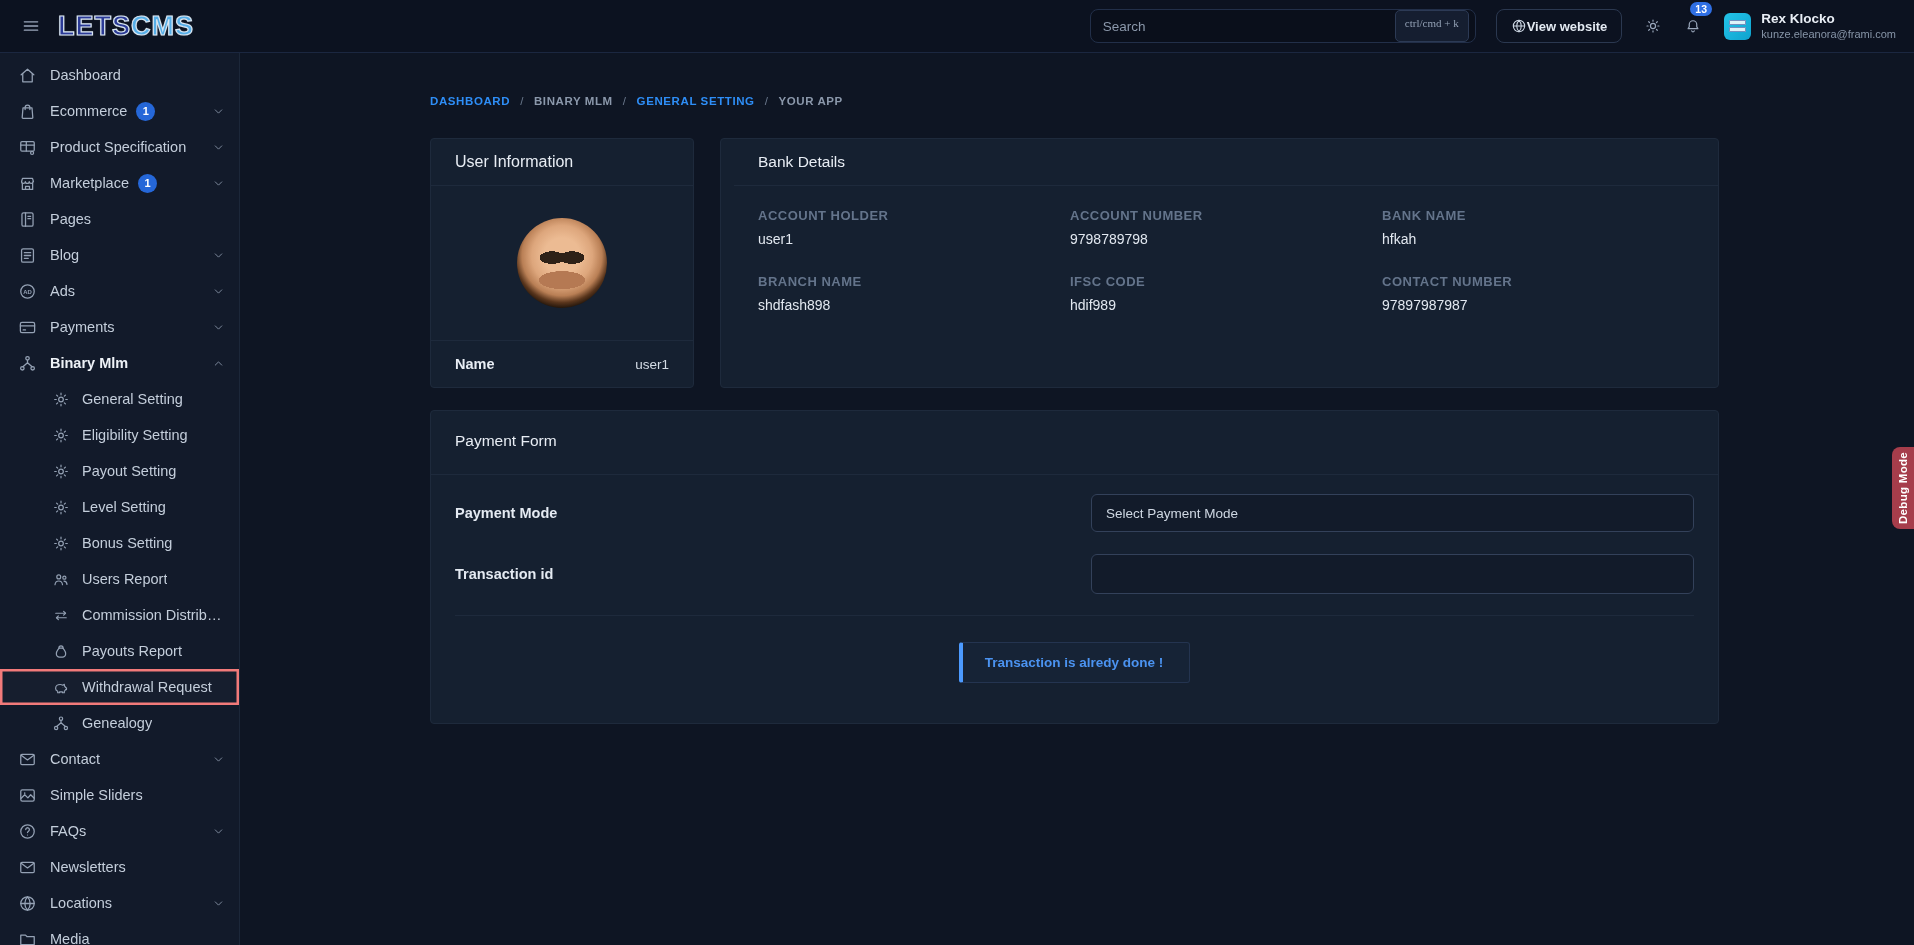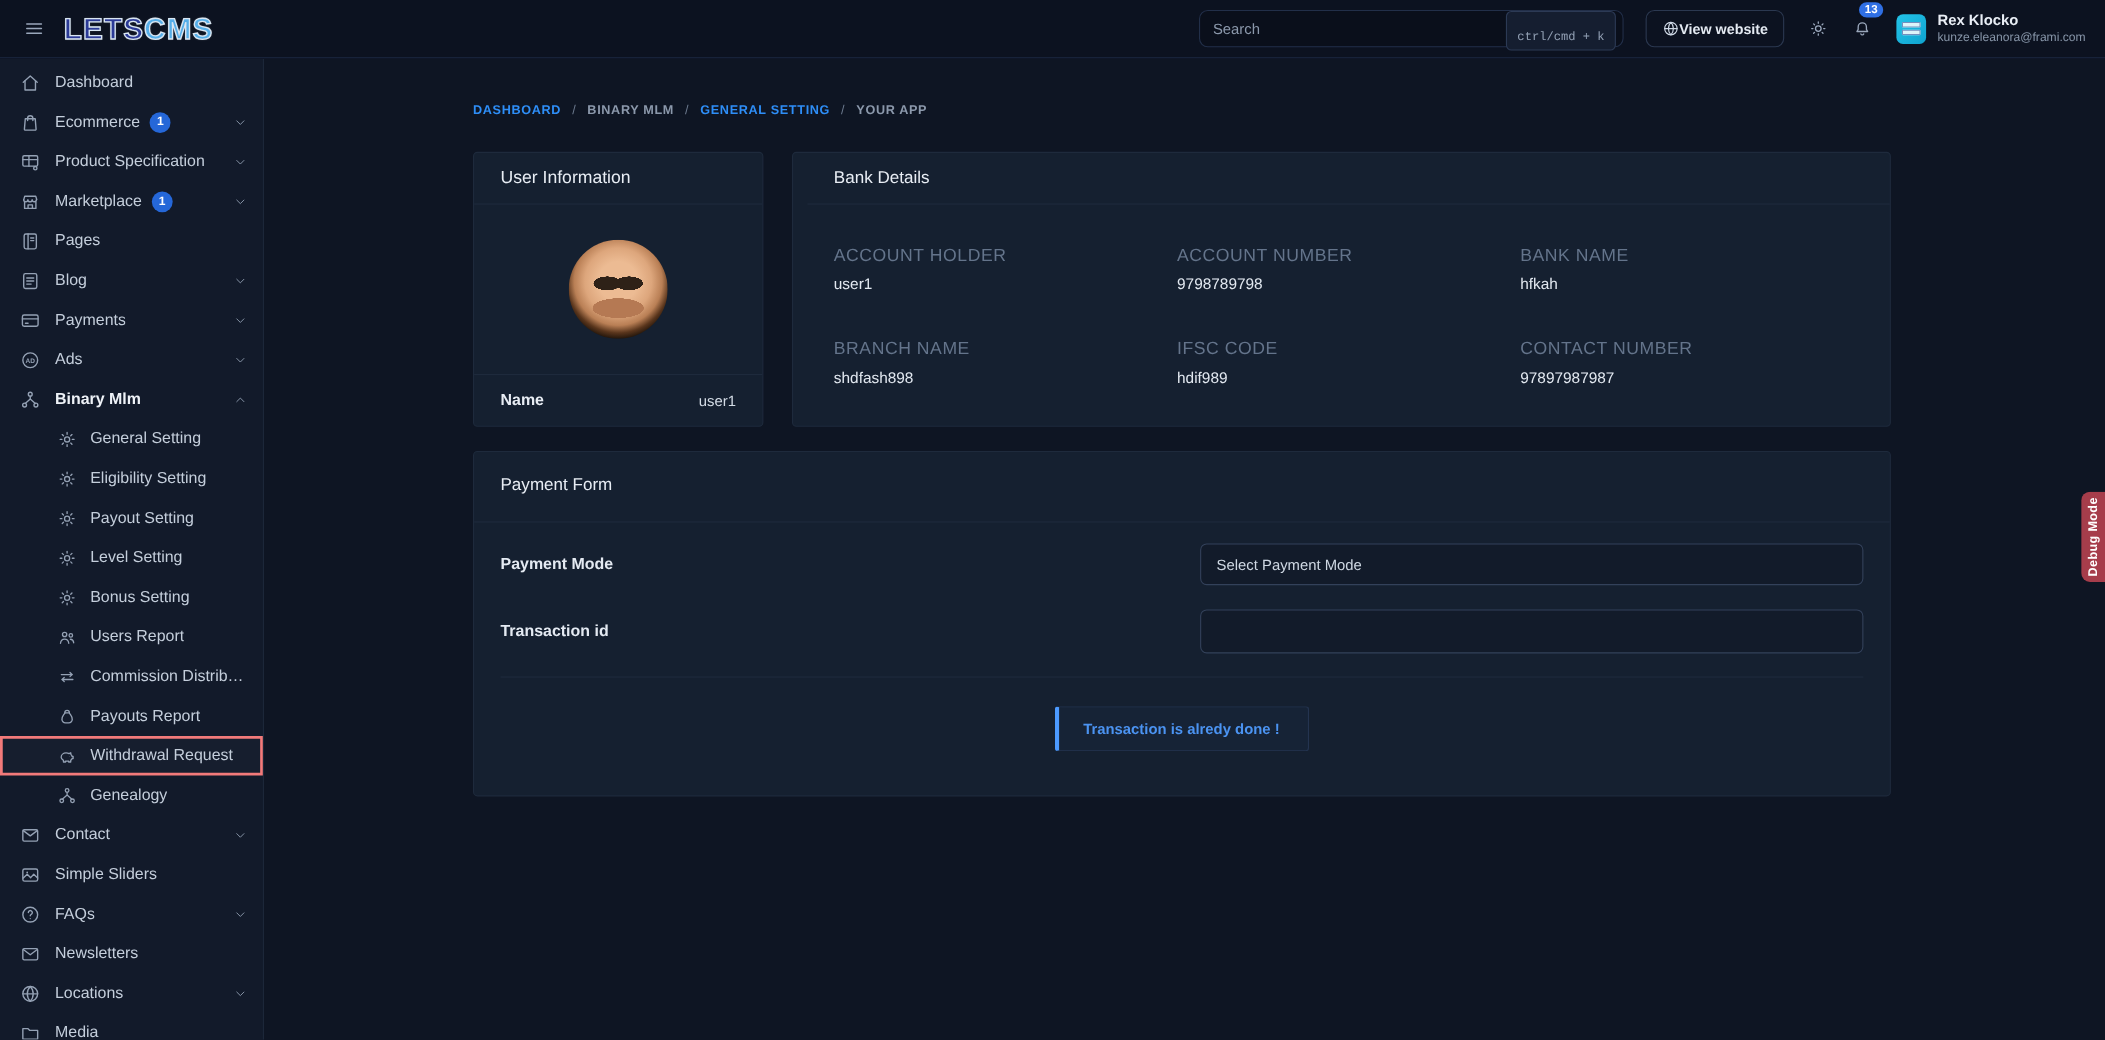--- a/index.html
+++ b/index.html
@@ -13,22 +13,22 @@
   .hamburger svg { width:20px; height:20px; }
   .logo { margin-left:14px; font-size:27px; font-weight:900; letter-spacing:1px; font-style:normal; cursor:pointer;
     -webkit-text-stroke:1.2px #d9e6f2; text-shadow:0 0 2px rgba(255,255,255,.35); }
   .logo .p1 { color:#2b3a96; }
   .logo .p2 { color:#56aee8; }
   .search-wrap { margin-left:auto; width:386px; height:34px; background:#0a0f1b; border:1px solid #222f49;
     border-radius:8px; display:flex; padding:0 6px 0 12px; }
   .search-wrap input { flex:1; background:transparent; border:none; outline:none; color:#cdd7e4;
     font-size:13.5px; font-family:"Liberation Sans", sans-serif; min-width:0; }
   .search-wrap input::placeholder { color:#8b98ab; }
-  .kbd-chip { font-family:Liberation Mono, monospace; font-size:11px; color:#93a1b5; background:#151e30;
-    border:1px solid #2c3a55; border-radius:5px; padding:17px 9px; white-space:nowrap; }
+  .kbd-chip { font-family:Liberation Serif, serif; font-size:11px; color:#93a1b5; background:#151e30;
+    border:1px solid #2c3a55; border-radius:5px; padding:6px 9px; white-space:nowrap; }
   .view-site { margin-left:20px; height:34px; border:1px solid #2b3850; border-radius:8px; background:transparent;
     color:#e4eaf2; font-size:13px; font-weight:700; display:flex; align-items:center; gap:0; padding:0 14px; cursor:pointer; }
   .view-site svg { width:16px; height:16px; color:#cfd9e6; }
   .icon-btn { width:30px; height:30px; display:flex; align-items:center; justify-content:center; color:#9aa7bb; cursor:pointer; }
   .icon-btn svg { width:18px; height:18px; }
   .sun-btn { margin-left:16px; }
   .bell-wrap { position:relative; margin-left:10px; }
   .notif-badge { position:absolute; top:-11px; left:10px; min-width:22px; height:18px; background:#2f6fe4;
     border-radius:10px; color:#fff; font-size:10.5px; font-weight:700; display:flex; align-items:center; justify-content:center;
     padding:0 5px; border:2px solid #0c1220; }
@@ -78,21 +78,21 @@
       radial-gradient(ellipse 14% 7% at 61% 44%, #2e2117 99%, transparent 100%),
       radial-gradient(ellipse 26% 10% at 50% 69%, #b57953 99%, transparent 100%),
       radial-gradient(circle at 50% 42%, #ecbb93 0 26%, #dda67c 44%, #b97f55 58%, #59351c 68%, #140d06 78%, #0a0704 100%);
   }
   .name-row { border-top:1px solid #1e2a3c; padding:15px 24px; display:flex; align-items:center; justify-content:space-between; }
   .name-label { font-size:14.5px; font-weight:700; color:#e8edf4; }
   .name-value { font-size:13.5px; color:#d4dce6; }
 
   .bank-card { flex:1;padding-left:13px; }
   .bank-grid { padding:22px 24px 26px; display:grid; grid-template-columns:1fr 1fr 1fr; row-gap:27px; }
-  .bd-label { font-size:16px; font-weight:400; letter-spacing:.5px; color:#64748b; text-transform:uppercase;margin-top:16px; }
+  .bd-label { font-size:13px; font-weight:700; letter-spacing:.5px; color:#64748b; text-transform:uppercase; }
   .bd-value { font-size:14px; color:#e2e8f0; margin-top:8px; }
 
   .pay-card { margin-top:22px; }
   .pay-card .card-h { padding:21px 24px 24px; }
   .pay-body { padding:18px 24px 10px; }
   .pay-row { display:grid; grid-template-columns:636px 1fr; align-items:center; margin-bottom:21px; min-height:40px; }
   .pay-label { font-size:14.5px; font-weight:700; color:#e4eaf2; }
   .pay-value { font-size:14px; font-weight:700; color:#e8edf4; }
   .select-box { height:38px; background:#121b2a; border:1px solid #33415a; border-radius:6px;
     display:flex; align-items:center; padding:0 14px; font-size:13.5px; color:#cfd8e3; cursor:pointer; }
@@ -235,40 +235,40 @@
       <span class="s-label">Blog</span>
       <span class="s-chev">
         <svg viewBox="0 0 24 24" fill="none" stroke="currentColor" stroke-width="1.6" stroke-linecap="round" stroke-linejoin="round">
           <path d="M6 9l6 6 6-6"></path>
         </svg>
       </span>
     </div>
     <div class="s-item">
       <span class="s-icon">
         <svg viewBox="0 0 24 24" fill="none" stroke="currentColor" stroke-width="1.6" stroke-linecap="round" stroke-linejoin="round">
+          <circle cx="12" cy="12" r="8.5"></circle>
+          <text x="12" y="15" text-anchor="middle" font-size="7.5" fill="currentColor" stroke="none" font-weight="700" font-family="inherit">AD</text>
+        </svg>
+      </span>
+      <span class="s-label">Ads</span>
+      <span class="s-chev">
+        <svg viewBox="0 0 24 24" fill="none" stroke="currentColor" stroke-width="1.6" stroke-linecap="round" stroke-linejoin="round">
+          <path d="M6 9l6 6 6-6"></path>
+        </svg>
+      </span>
+    </div>
+    <div class="s-item">
+      <span class="s-icon">
+        <svg viewBox="0 0 24 24" fill="none" stroke="currentColor" stroke-width="1.6" stroke-linecap="round" stroke-linejoin="round">
           <rect x="3" y="5.5" width="18" height="13" rx="2"></rect>
           <path d="M3 10h18"></path>
           <path d="M6.5 15h3"></path>
         </svg>
       </span>
       <span class="s-label">Payments</span>
-      <span class="s-chev">
-        <svg viewBox="0 0 24 24" fill="none" stroke="currentColor" stroke-width="1.6" stroke-linecap="round" stroke-linejoin="round">
-          <path d="M6 9l6 6 6-6"></path>
-        </svg>
-      </span>
-    </div>
-    <div class="s-item">
-      <span class="s-icon">
-        <svg viewBox="0 0 24 24" fill="none" stroke="currentColor" stroke-width="1.6" stroke-linecap="round" stroke-linejoin="round">
-          <circle cx="12" cy="12" r="8.5"></circle>
-          <text x="12" y="15" text-anchor="middle" font-size="7.5" fill="currentColor" stroke="none" font-weight="700" font-family="inherit">AD</text>
-        </svg>
-      </span>
-      <span class="s-label">Ads</span>
       <span class="s-chev">
         <svg viewBox="0 0 24 24" fill="none" stroke="currentColor" stroke-width="1.6" stroke-linecap="round" stroke-linejoin="round">
           <path d="M6 9l6 6 6-6"></path>
         </svg>
       </span>
     </div>
     <div class="s-item bold">
       <span class="s-icon">
         <svg viewBox="0 0 24 24" fill="none" stroke="currentColor" stroke-width="1.6" stroke-linecap="round" stroke-linejoin="round">
           <circle cx="12" cy="5.5" r="2.2"></circle>

